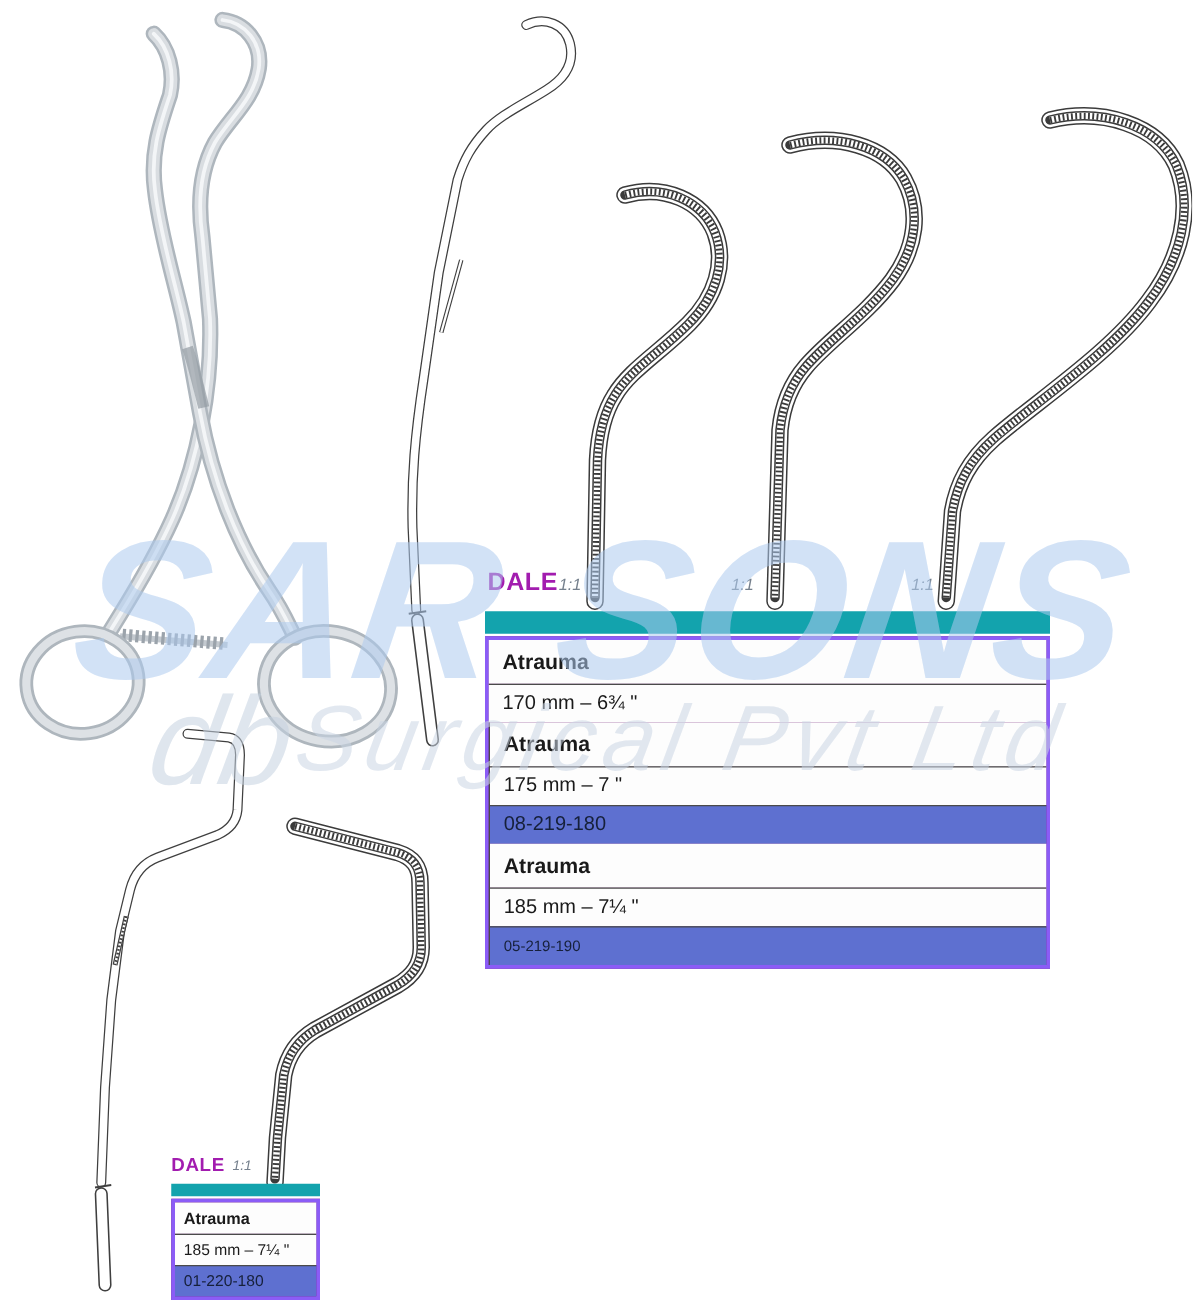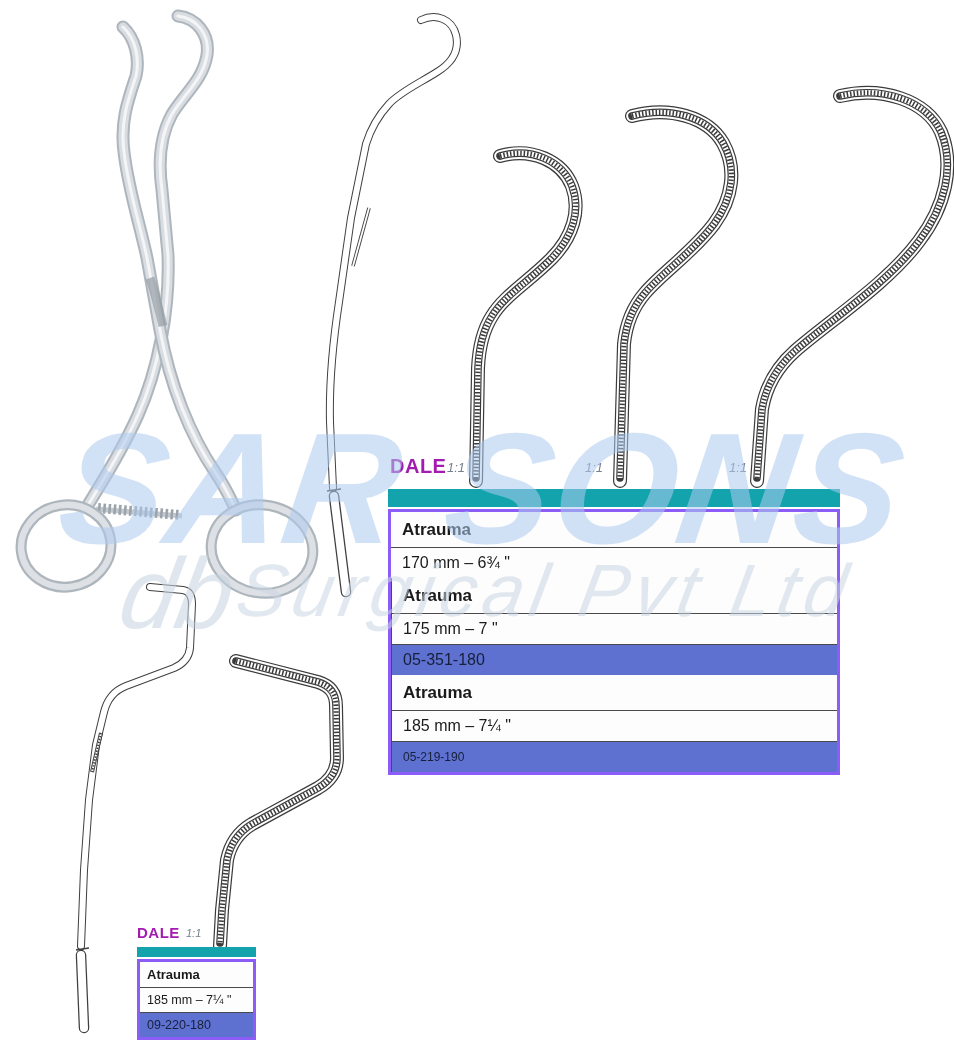--- a/index.html
+++ b/index.html
@@ -123,21 +123,21 @@
   <div class="spec-table" style="left:388px;top:489px;width:452px;">
     <div class="teal-bar" style="height:18px;margin-bottom:2px;"></div>
     <div class="grid">
       <div class="col">
         <div class="cell hdr" style="height:35px;font-size:17px;padding-left:11px;">Atrauma</div>
         <div class="cell" style="height:30px;font-size:16px;padding-left:11px;">170 mm – 6¾ "</div>
       </div>
       <div class="col">
         <div class="cell hdr" style="height:35px;font-size:17px;padding-left:11px;">Atrauma</div>
         <div class="cell" style="height:30px;font-size:16px;padding-left:11px;">175 mm – 7 "</div>
-        <div class="cell code" style="height:30px;font-size:16px;padding-left:11px;">05-351-180</div>
+        <div class="cell code" style="height:30px;font-size:16px;padding-left:11px;">08-219-180</div>
       </div>
       <div class="col">
         <div class="cell hdr" style="height:35px;font-size:17px;padding-left:11px;">Atrauma</div>
         <div class="cell" style="height:30px;font-size:16px;padding-left:11px;">185 mm – 7¼ "</div>
         <div class="cell code" style="height:30px;font-size:12px;padding-left:11px;">05-219-190</div>
       </div>
     </div>
   </div>
 
   <svg style="left:52px;top:572px;" width="152" height="468" viewBox="52 572 152 468">
@@ -163,21 +163,21 @@
 
   <div class="dale-label" style="left:137px;top:924px;font-size:15px;">DALE</div>
   <div class="scale-label" style="left:186px;top:927px;font-size:11px;">1:1</div>
 
   <div class="spec-table" style="left:137px;top:947px;width:119px;">
     <div class="teal-bar" style="height:10px;margin-bottom:2px;"></div>
     <div class="grid">
       <div class="col">
         <div class="cell hdr" style="height:25px;font-size:13px;padding-left:7px;">Atrauma</div>
         <div class="cell" style="height:24px;font-size:12.5px;padding-left:7px;">185 mm – 7¼ "</div>
-        <div class="cell code" style="height:24px;font-size:12.5px;padding-left:7px;">09-220-180</div>
+        <div class="cell code" style="height:24px;font-size:12.5px;padding-left:7px;">01-220-180</div>
       </div>
     </div>
   </div>
 
   <div class="wm" id="wm-brand">SAR SONS</div>
   <div class="wm" id="wm-logo">db</div>
   <div class="wm" id="wm-sub">Surgical Pvt Ltd</div>
 
 </div>
 

